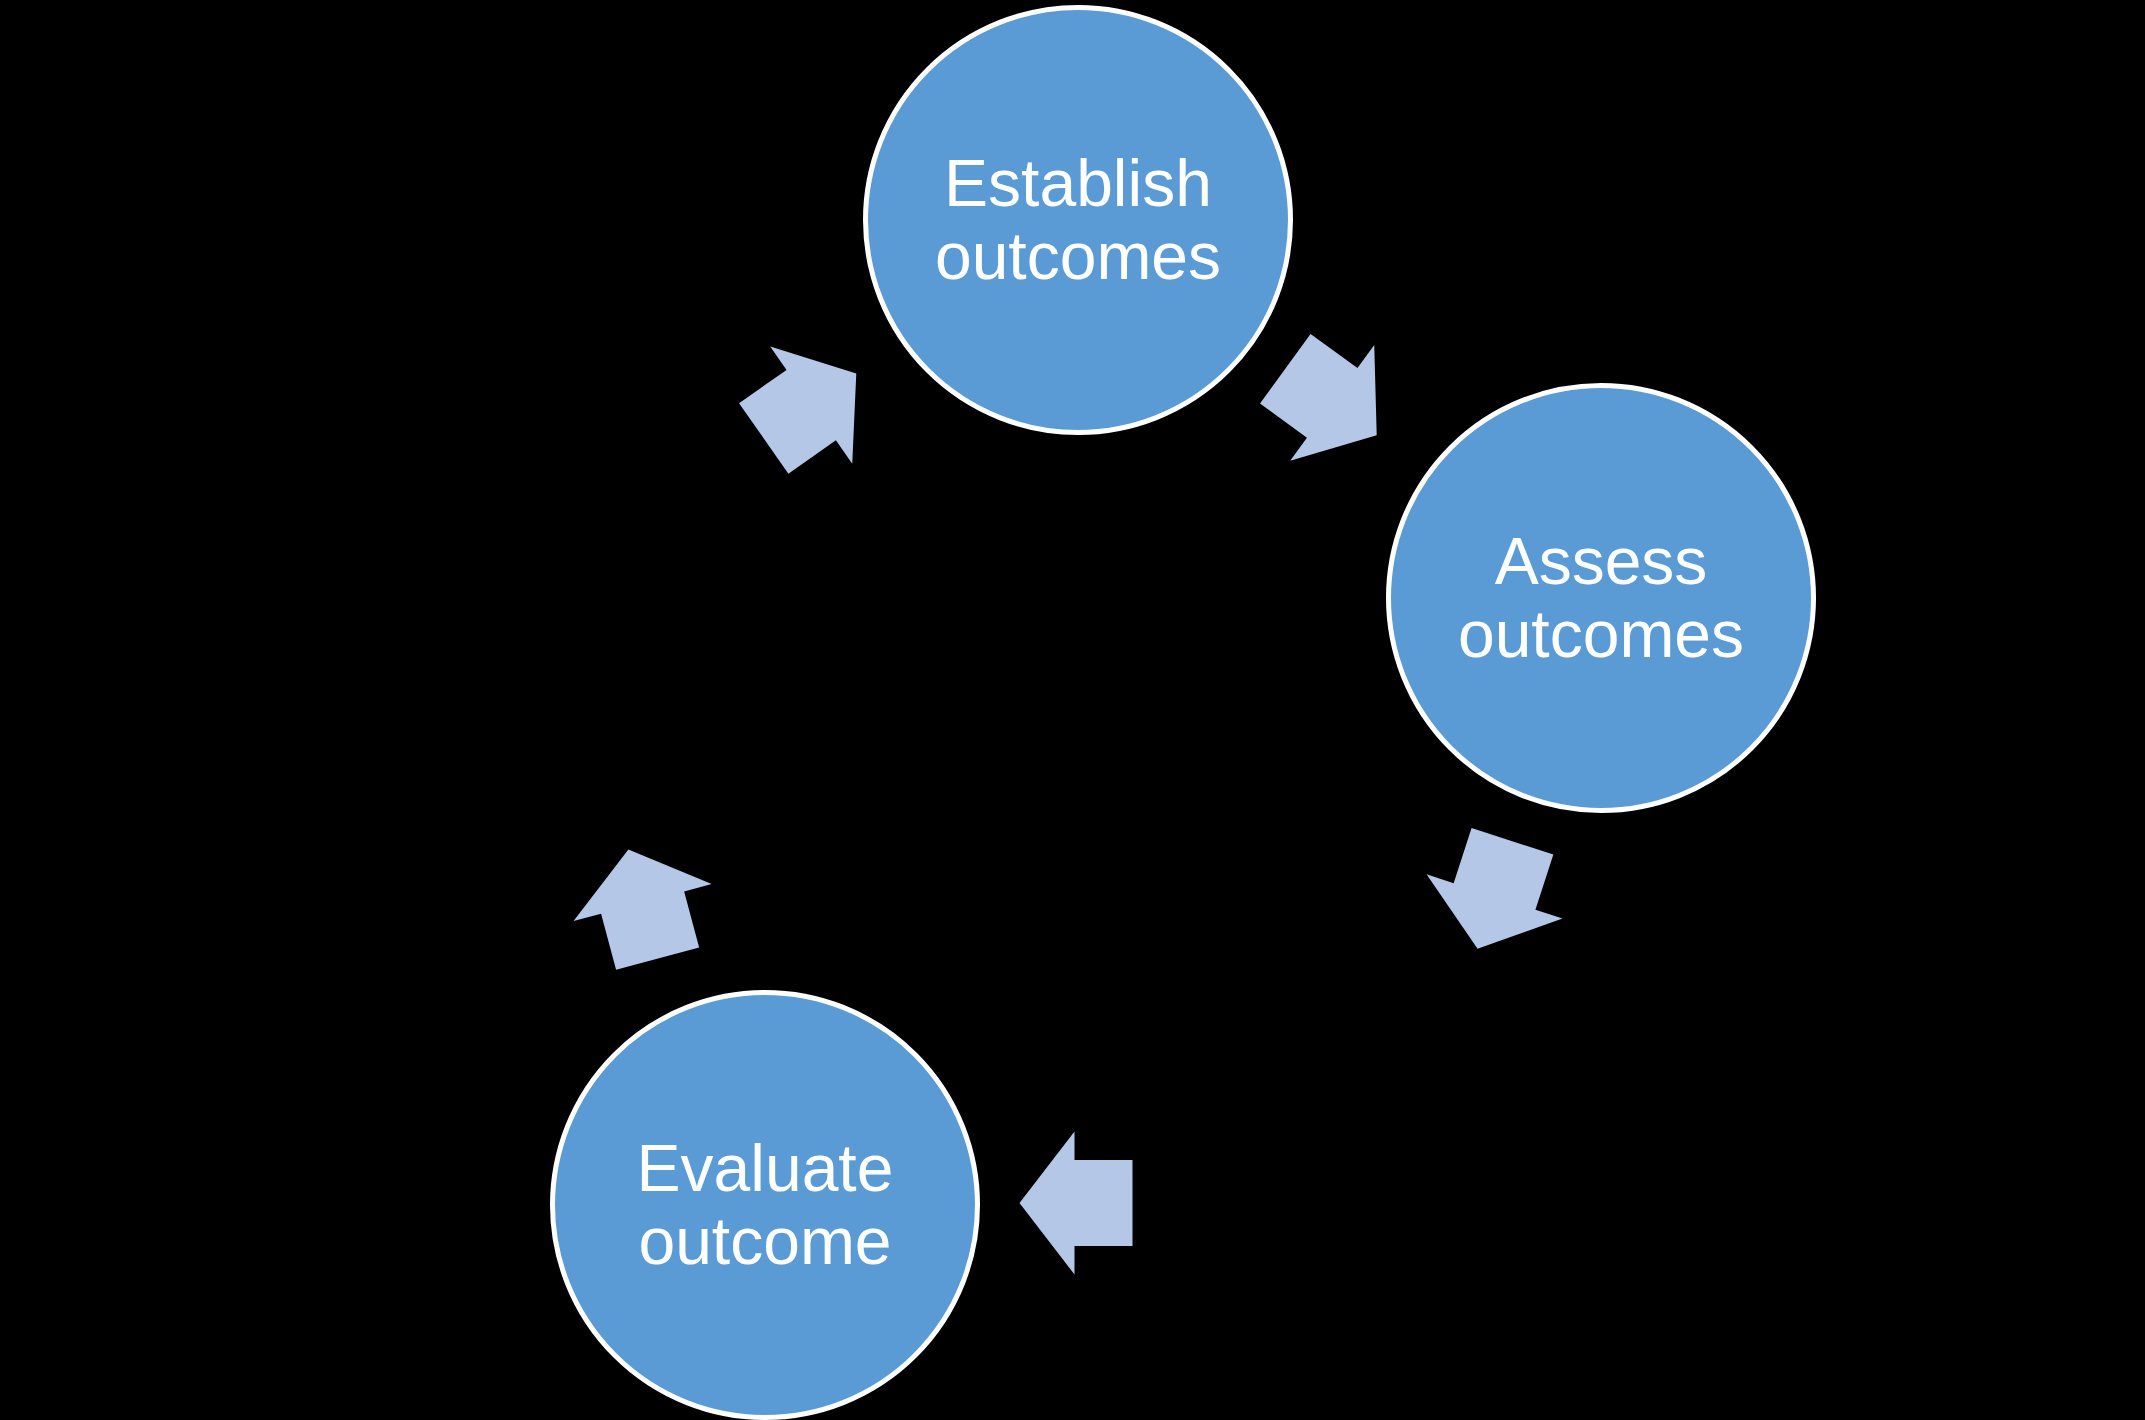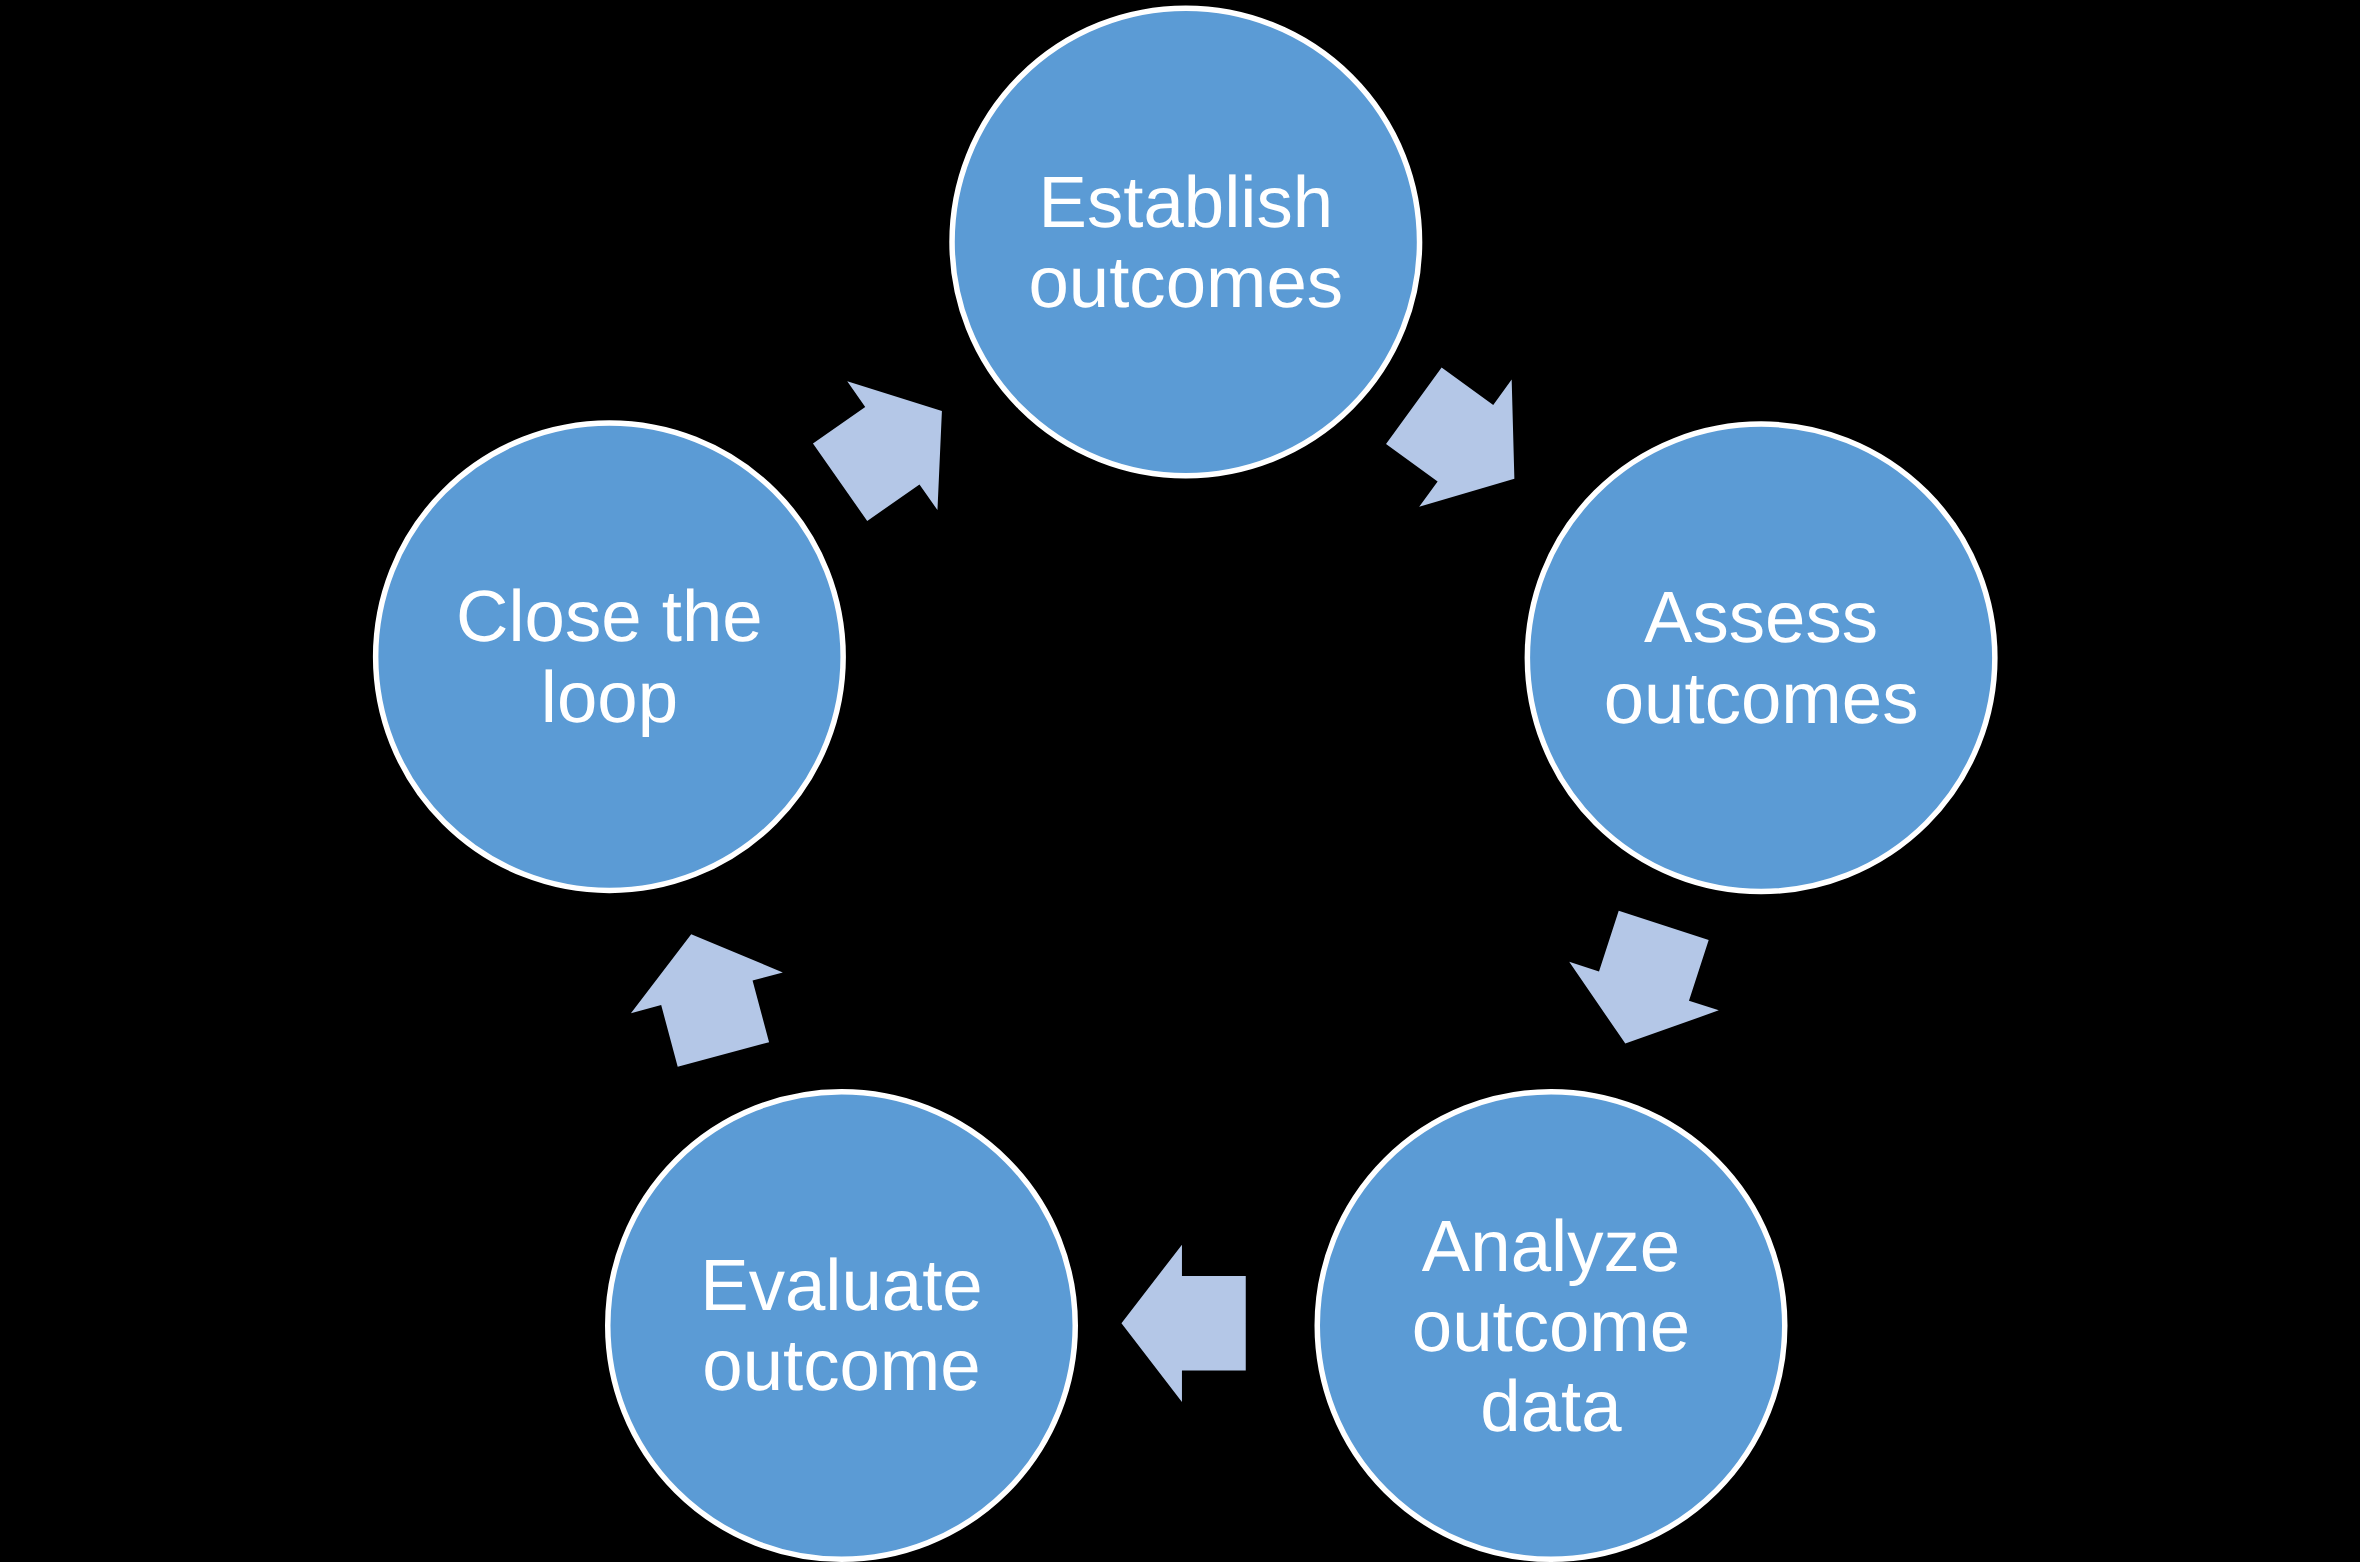--- a/index.html
+++ b/index.html
@@ -69,35 +69,26 @@
   <div class="node" id="node-establish">
     <div class="node-label">Establish
 outcomes</div>
   </div>
 
   <div class="node" id="node-assess">
     <div class="node-label">Assess
 outcomes</div>
   </div>
 
-  <div class="node" id="node-analyze">
-    <div class="node-label">Analyze
-outcome
-data</div>
-  </div>
 
   <div class="node" id="node-evaluate">
     <div class="node-label">Evaluate
 outcome</div>
   </div>
 
-  <div class="node" id="node-close">
-    <div class="node-label">Close the
-loop</div>
-  </div>
 
   <svg class="arrow" id="arrow-establish-to-assess" viewBox="-100 -100 200 200">
     <polygon transform="rotate(36)" points="-56.5,-43 1.5,-43 1.5,-71.5 56.5,0 1.5,71.5 1.5,43 -56.5,43"></polygon>
   </svg>
 
   <svg class="arrow" id="arrow-assess-to-analyze" viewBox="-100 -100 200 200">
     <polygon transform="rotate(108)" points="-56.5,-43 1.5,-43 1.5,-71.5 56.5,0 1.5,71.5 1.5,43 -56.5,43"></polygon>
   </svg>
 
   <svg class="arrow" id="arrow-analyze-to-evaluate" viewBox="-100 -100 200 200">

